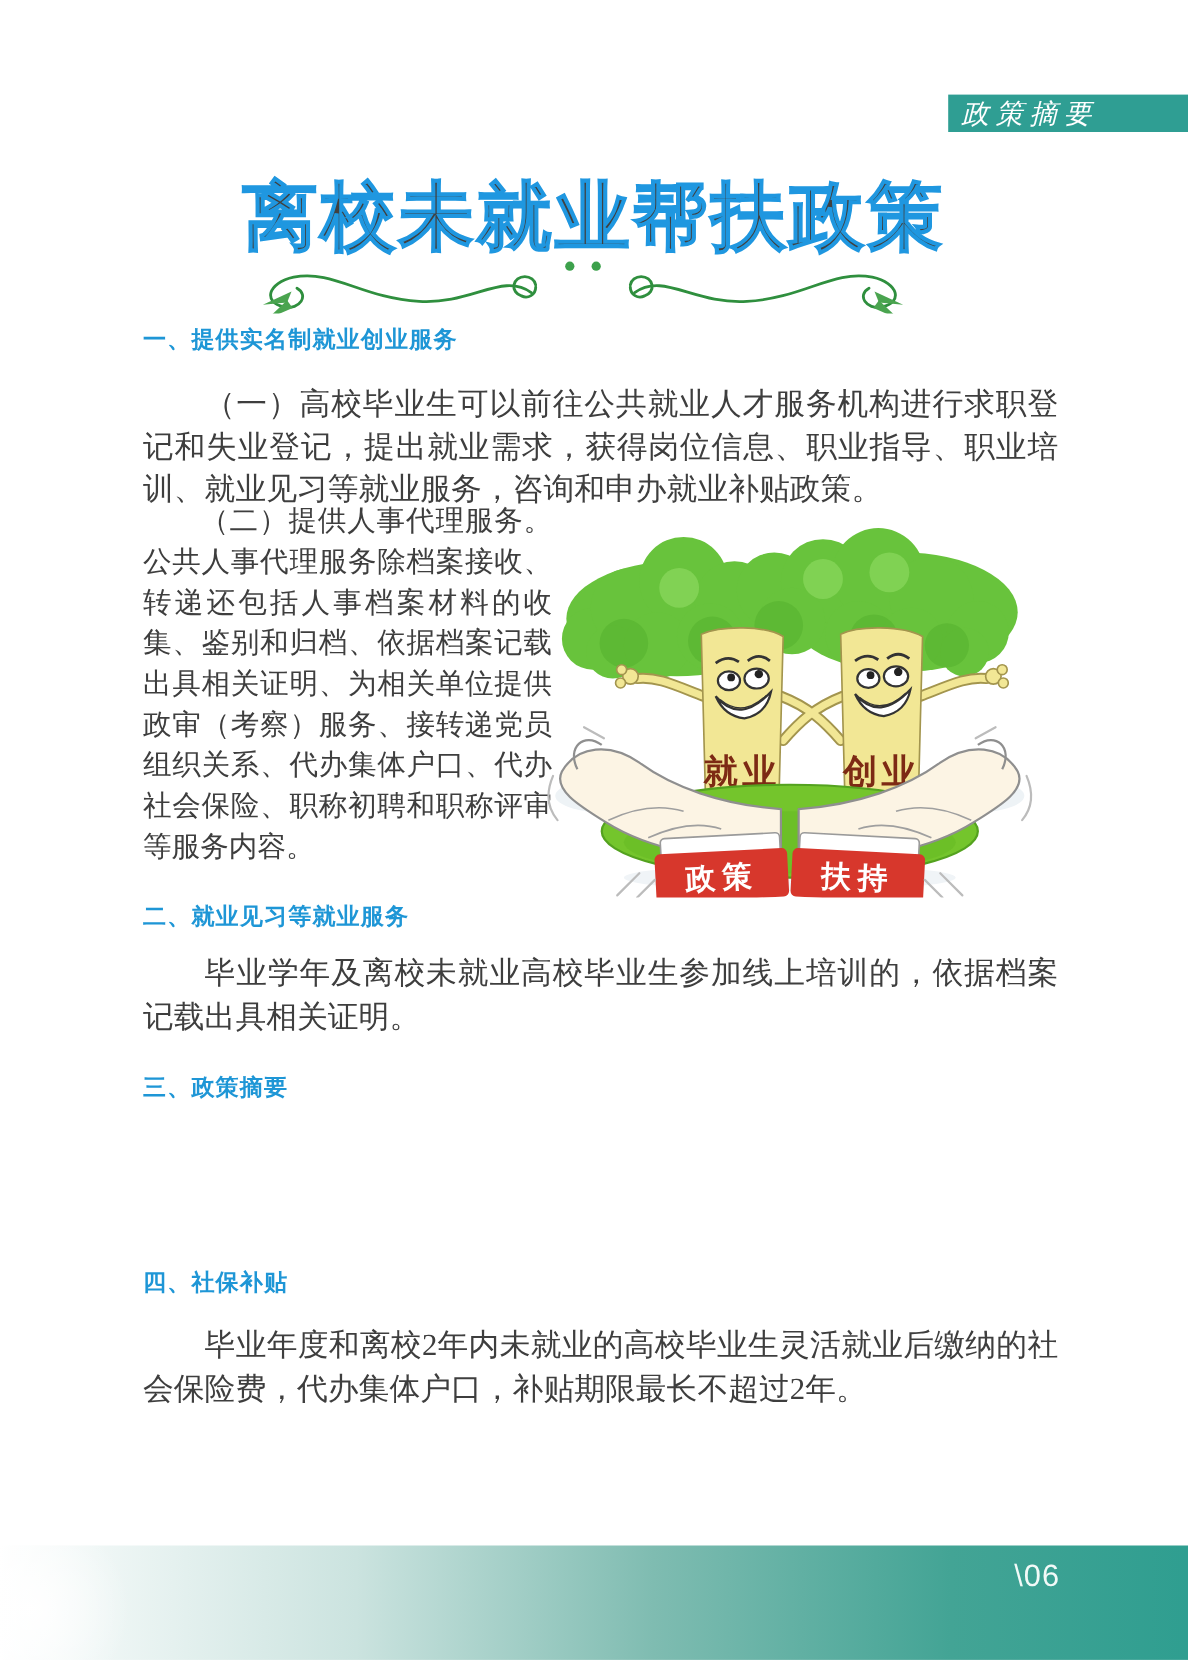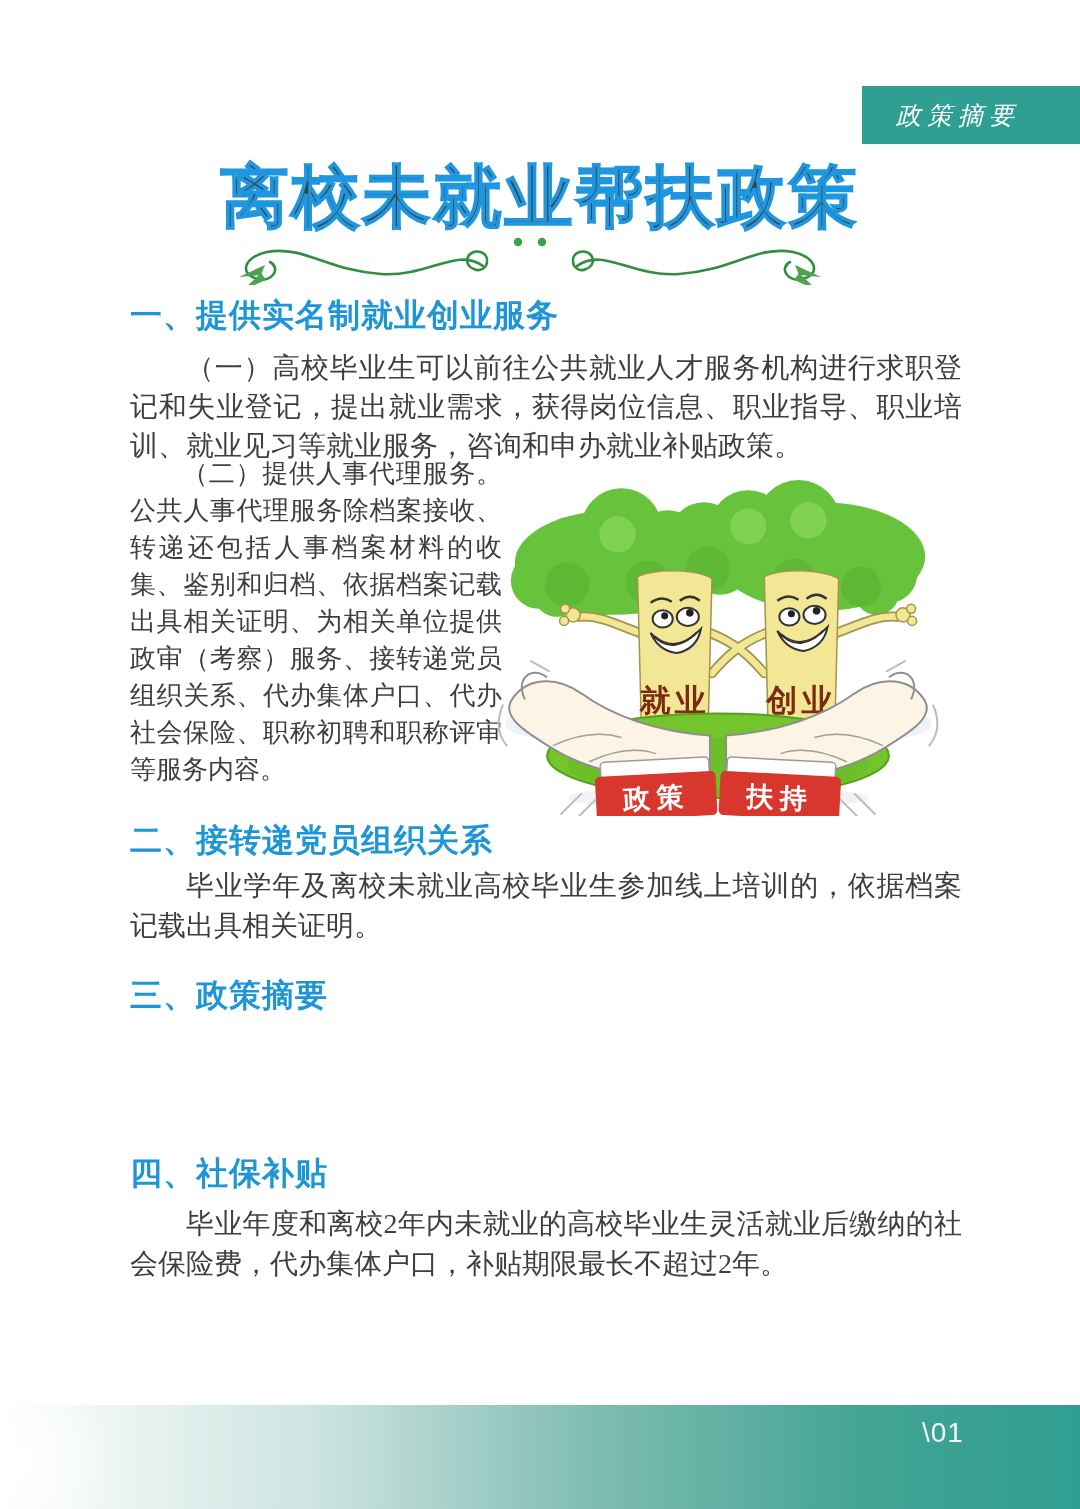--- a/index.html
+++ b/index.html
@@ -3,39 +3,39 @@
 <meta charset="utf-8">
 <style>
   html,body{margin:0;padding:0;background:#e9e9e9;}
   .page{
     position:relative;width:1080px;height:1509px;margin:0 auto;
     background:#ffffff;overflow:hidden;
     font-family:"Liberation Serif",serif;color:#3e3e3e;
   }
   
   .badge{
-    position:absolute;top:86px;right:0;width:218px;height:58px;
+    position:absolute;top:86px;right:0;width:218px;height:34px;
     background:#2f9e93;display:flex;align-items:center;box-sizing:border-box;
-    padding-left:34px;
+    padding-left:12px;
   }
   .badge span{
     color:#ffffff;font-size:25px;letter-spacing:6px;font-style:italic;
     font-family:"Liberation Serif",serif;
   }
   
   .title{
     position:absolute;top:152px;left:0;width:100%;margin:0;text-align:center;
     font-family:"Liberation Sans",sans-serif;font-weight:900;font-size:68px;
     color:#404040;letter-spacing:3px;-webkit-text-stroke:1.6px #1f97e0;
   }
   .flourish{position:absolute;top:233px;left:225px;width:610px;height:52px;}
   
   .h-sec{
     position:absolute;left:130px;margin:0;
-    font-family:"Liberation Sans",sans-serif;font-weight:bold;font-size:32px;
+    font-family:"Liberation Sans",sans-serif;font-weight:bold;font-size:21px;
     color:#1e96d6;letter-spacing:1px;
   }
   #h1{top:294px}#h2{top:819px}#h3{top:974px}#h4{top:1152px}
   
   .para{
     position:absolute;left:130px;width:832px;margin:0;
     font-size:28px;line-height:39px;text-align:justify;text-indent:2em;
     color:#3e3e3e;
   }
   #p1{top:348px}
@@ -226,24 +226,24 @@
         <path d="M356,328 L376,348"></path>
           <path d="M342,334 L358,350"></path>
         <path d="M6,240 C0,254 0,268 10,280"></path>
         <path d="M434,240 C440,254 440,268 430,280"></path>
         <path d="M34,196 L52,206"></path>
           <path d="M406,196 L388,206"></path>
       </g>
     </svg>
   </div>
 
-  <h2 id="h2" class="h-sec">二、接转递党员组织关系</h2>
+  <h2 id="h2" class="h-sec">二、就业见习等就业服务</h2>
   <p id="p3" class="para">毕业学年及离校未就业高校毕业生参加线上培训的，依据档案记载出具相关证明。</p>
 
   <h2 id="h3" class="h-sec">三、政策摘要</h2>
 
   <h2 id="h4" class="h-sec">四、社保补贴</h2>
   <p id="p5" class="para">毕业年度和离校2年内未就业的高校毕业生灵活就业后缴纳的社会保险费，代办集体户口，补贴期限最长不超过2年。</p>
 
   <div class="footer"></div>
-  <div class="pagenum">\01</div>
+  <div class="pagenum">\06</div>
 
 </div>
 
 </body></html>

